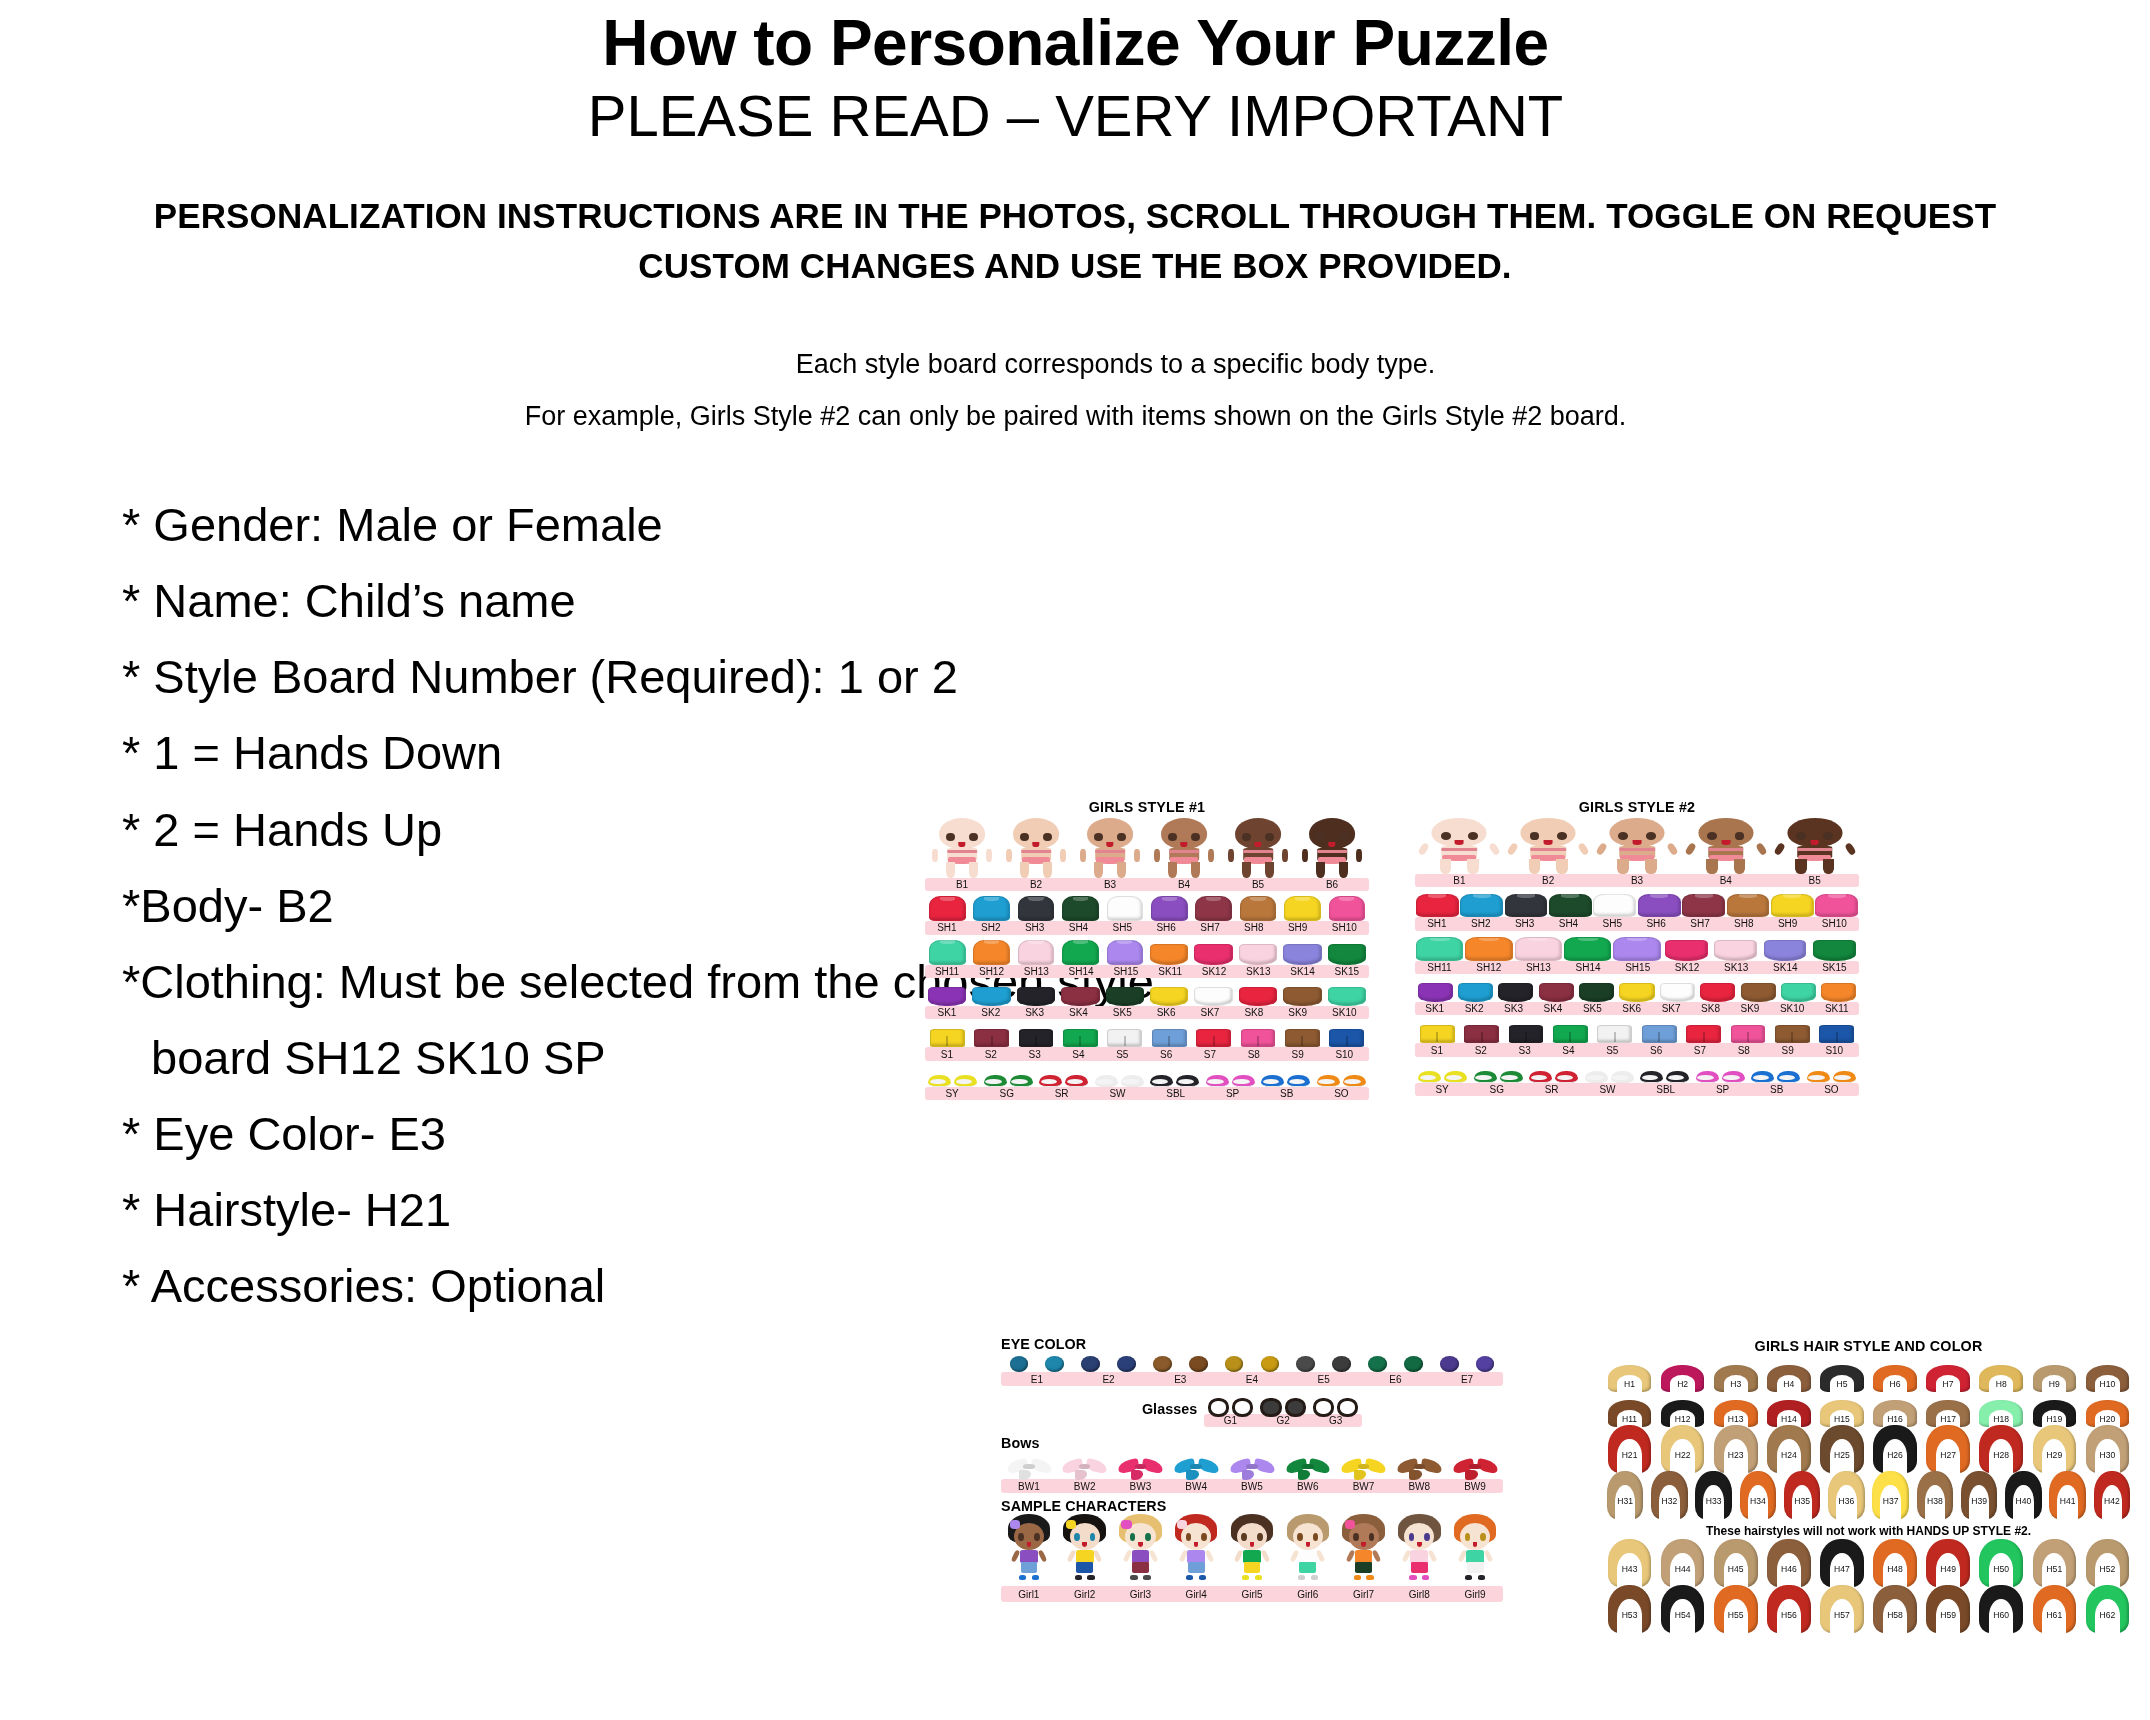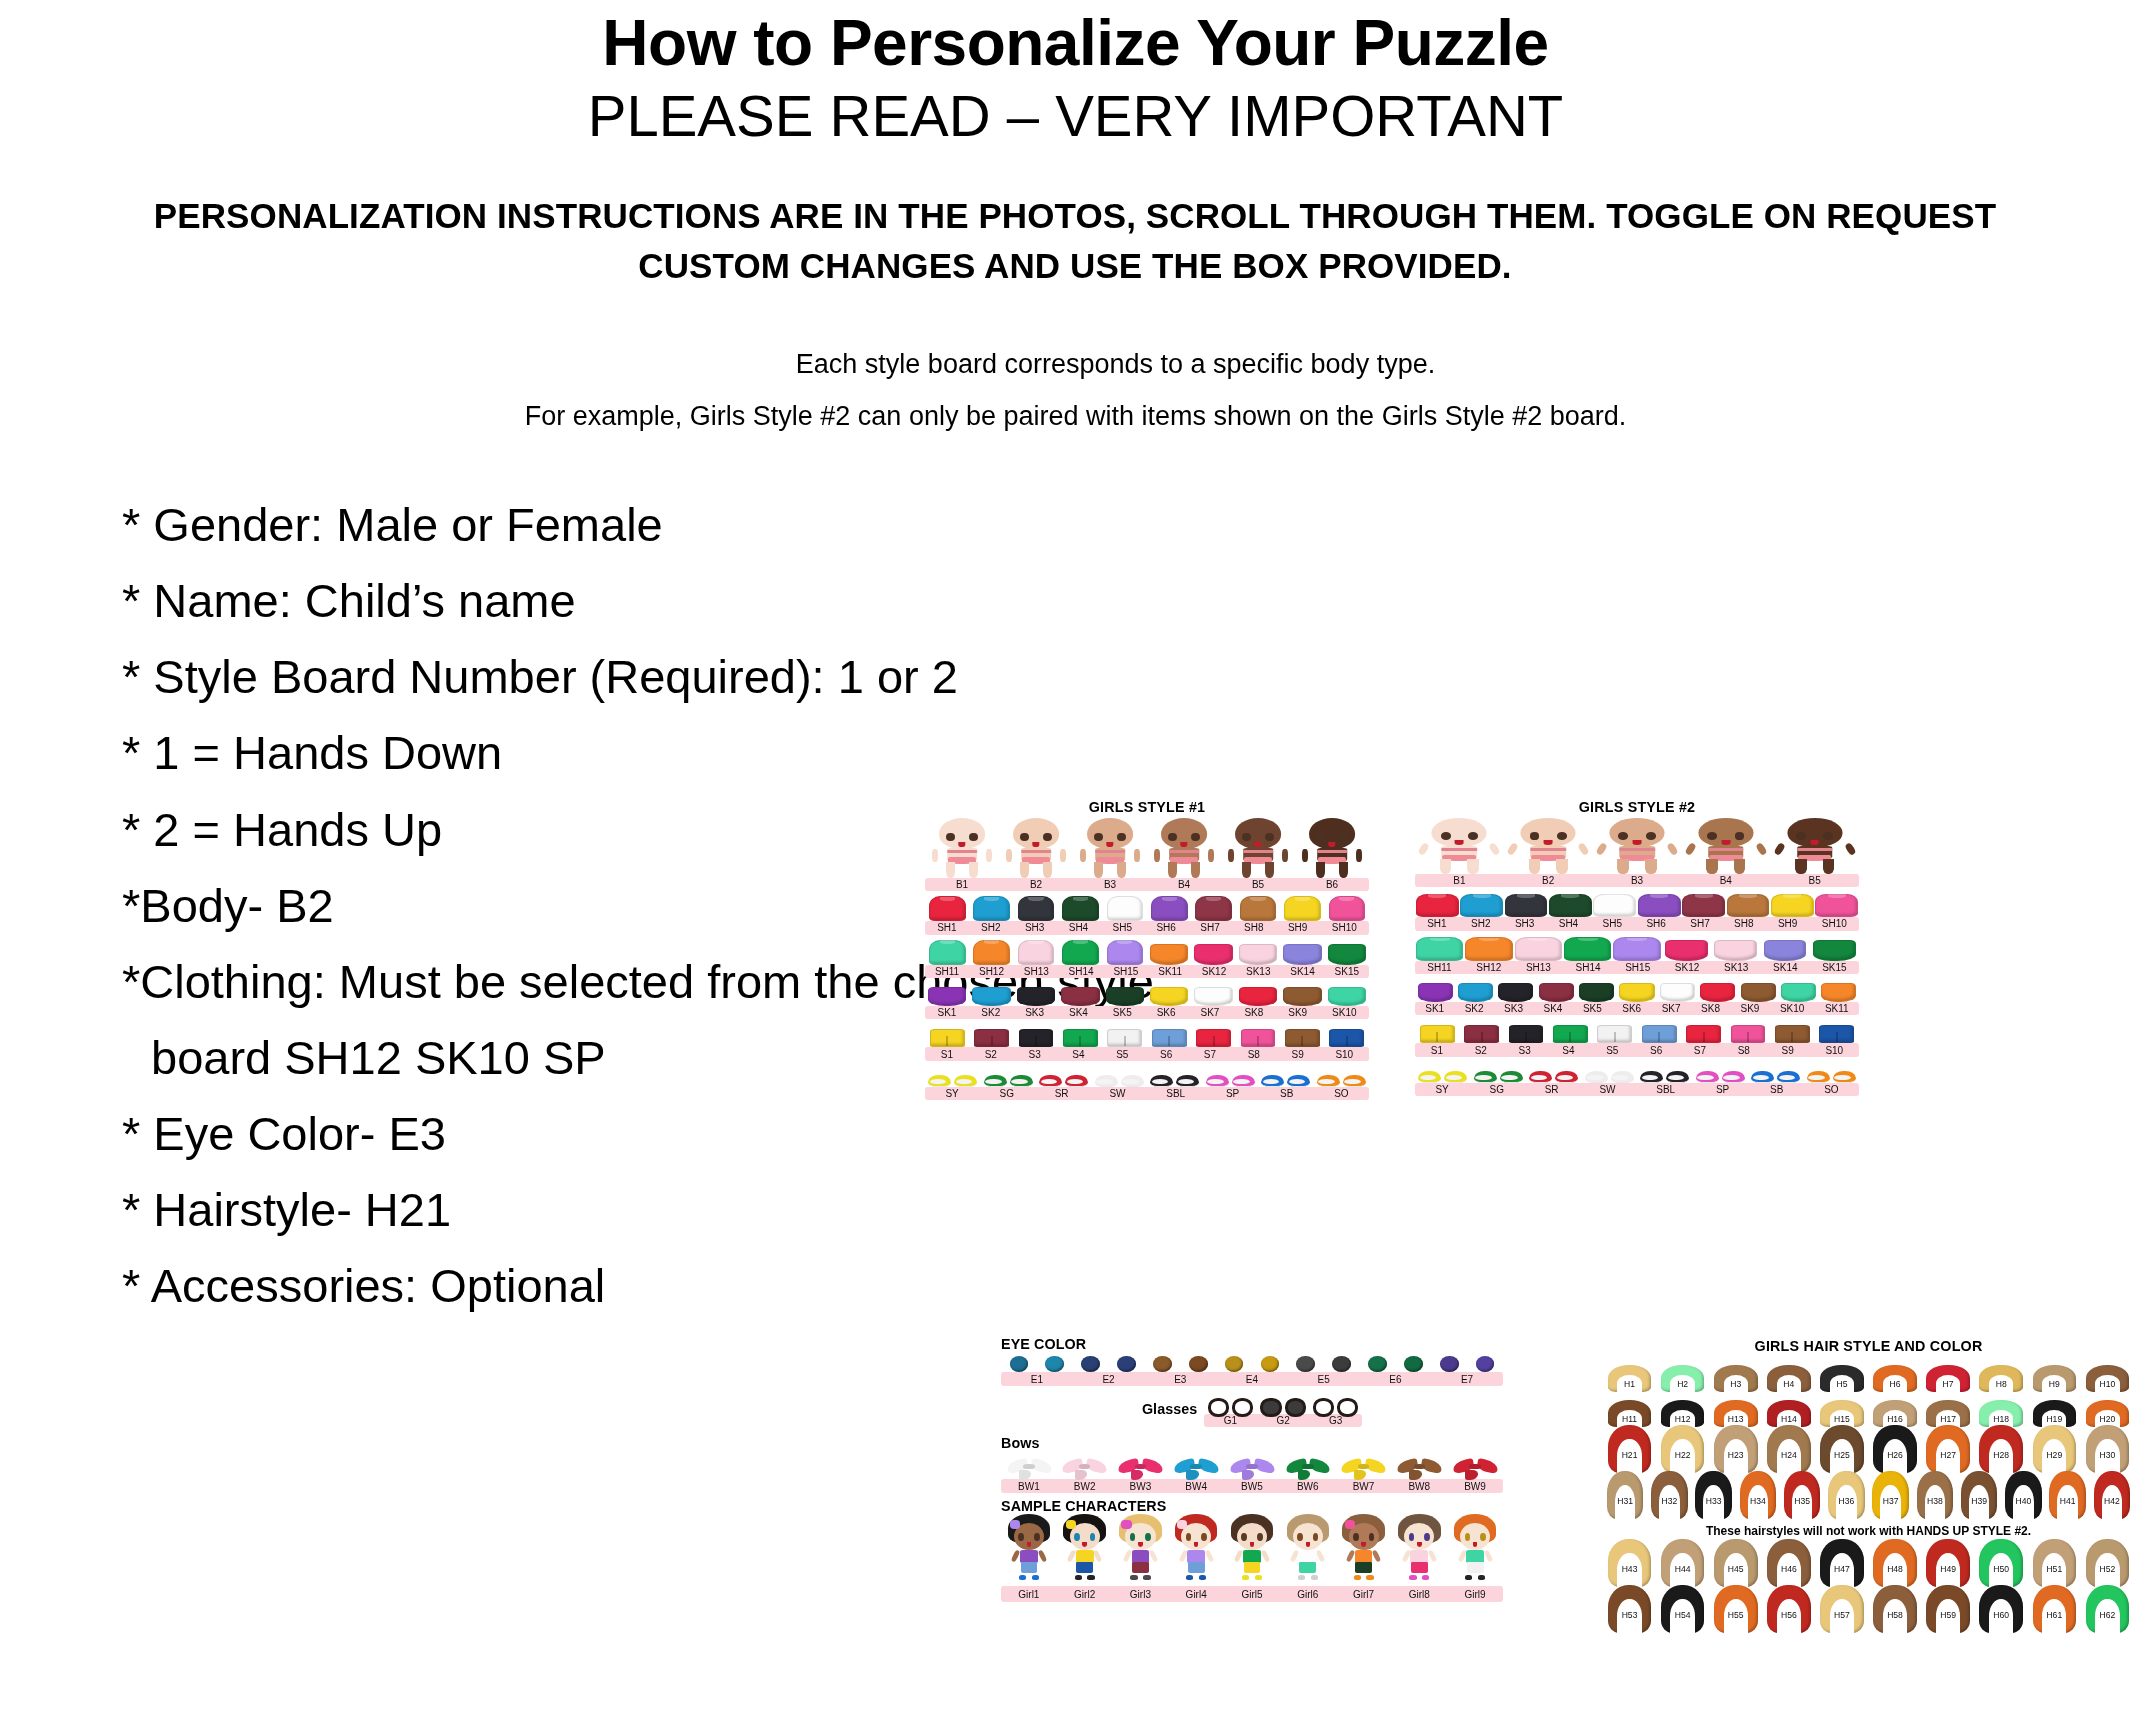--- a/index.html
+++ b/index.html
@@ -1158,21 +1158,21 @@
 <div class="board" id="hairboard" style="left:1603px;top:1338px;width:531px;">
   <div class="board-title">GIRLS HAIR STYLE AND COLOR</div>
   <div id="h-r1">
       <div class="itemrow" style="height: 35px;">
         <div style="flex: 1 1 0%; height: 100%;">
           <div class="hair" style="background:#e8c77a">
             <span class="hlab">H1</span>
           </div>
         </div>
         <div style="flex: 1 1 0%; height: 100%;">
-          <div class="hair" style="background:#86efac">
+          <div class="hair" style="background:#be185d">
             <span class="hlab">H2</span>
           </div>
         </div>
         <div style="flex: 1 1 0%; height: 100%;">
           <div class="hair" style="background:#a07a4e">
             <span class="hlab">H3</span>
           </div>
         </div>
         <div style="flex: 1 1 0%; height: 100%;">
           <div class="hair" style="background:#8b5e3c">
@@ -1345,21 +1345,21 @@
           <div class="hair long" style="background:#c0291f">
             <span class="hlab">H35</span>
           </div>
         </div>
         <div style="flex: 1 1 0%; height: 100%;">
           <div class="hair long" style="background:#e8c77a">
             <span class="hlab">H36</span>
           </div>
         </div>
         <div style="flex: 1 1 0%; height: 100%;">
-          <div class="hair long" style="background:#eab308">
+          <div class="hair long" style="background:#fde047">
             <span class="hlab">H37</span>
           </div>
         </div>
         <div style="flex: 1 1 0%; height: 100%;">
           <div class="hair long" style="background:#9a7048">
             <span class="hlab">H38</span>
           </div>
         </div>
         <div style="flex: 1 1 0%; height: 100%;">
           <div class="hair long" style="background:#7a5130">

